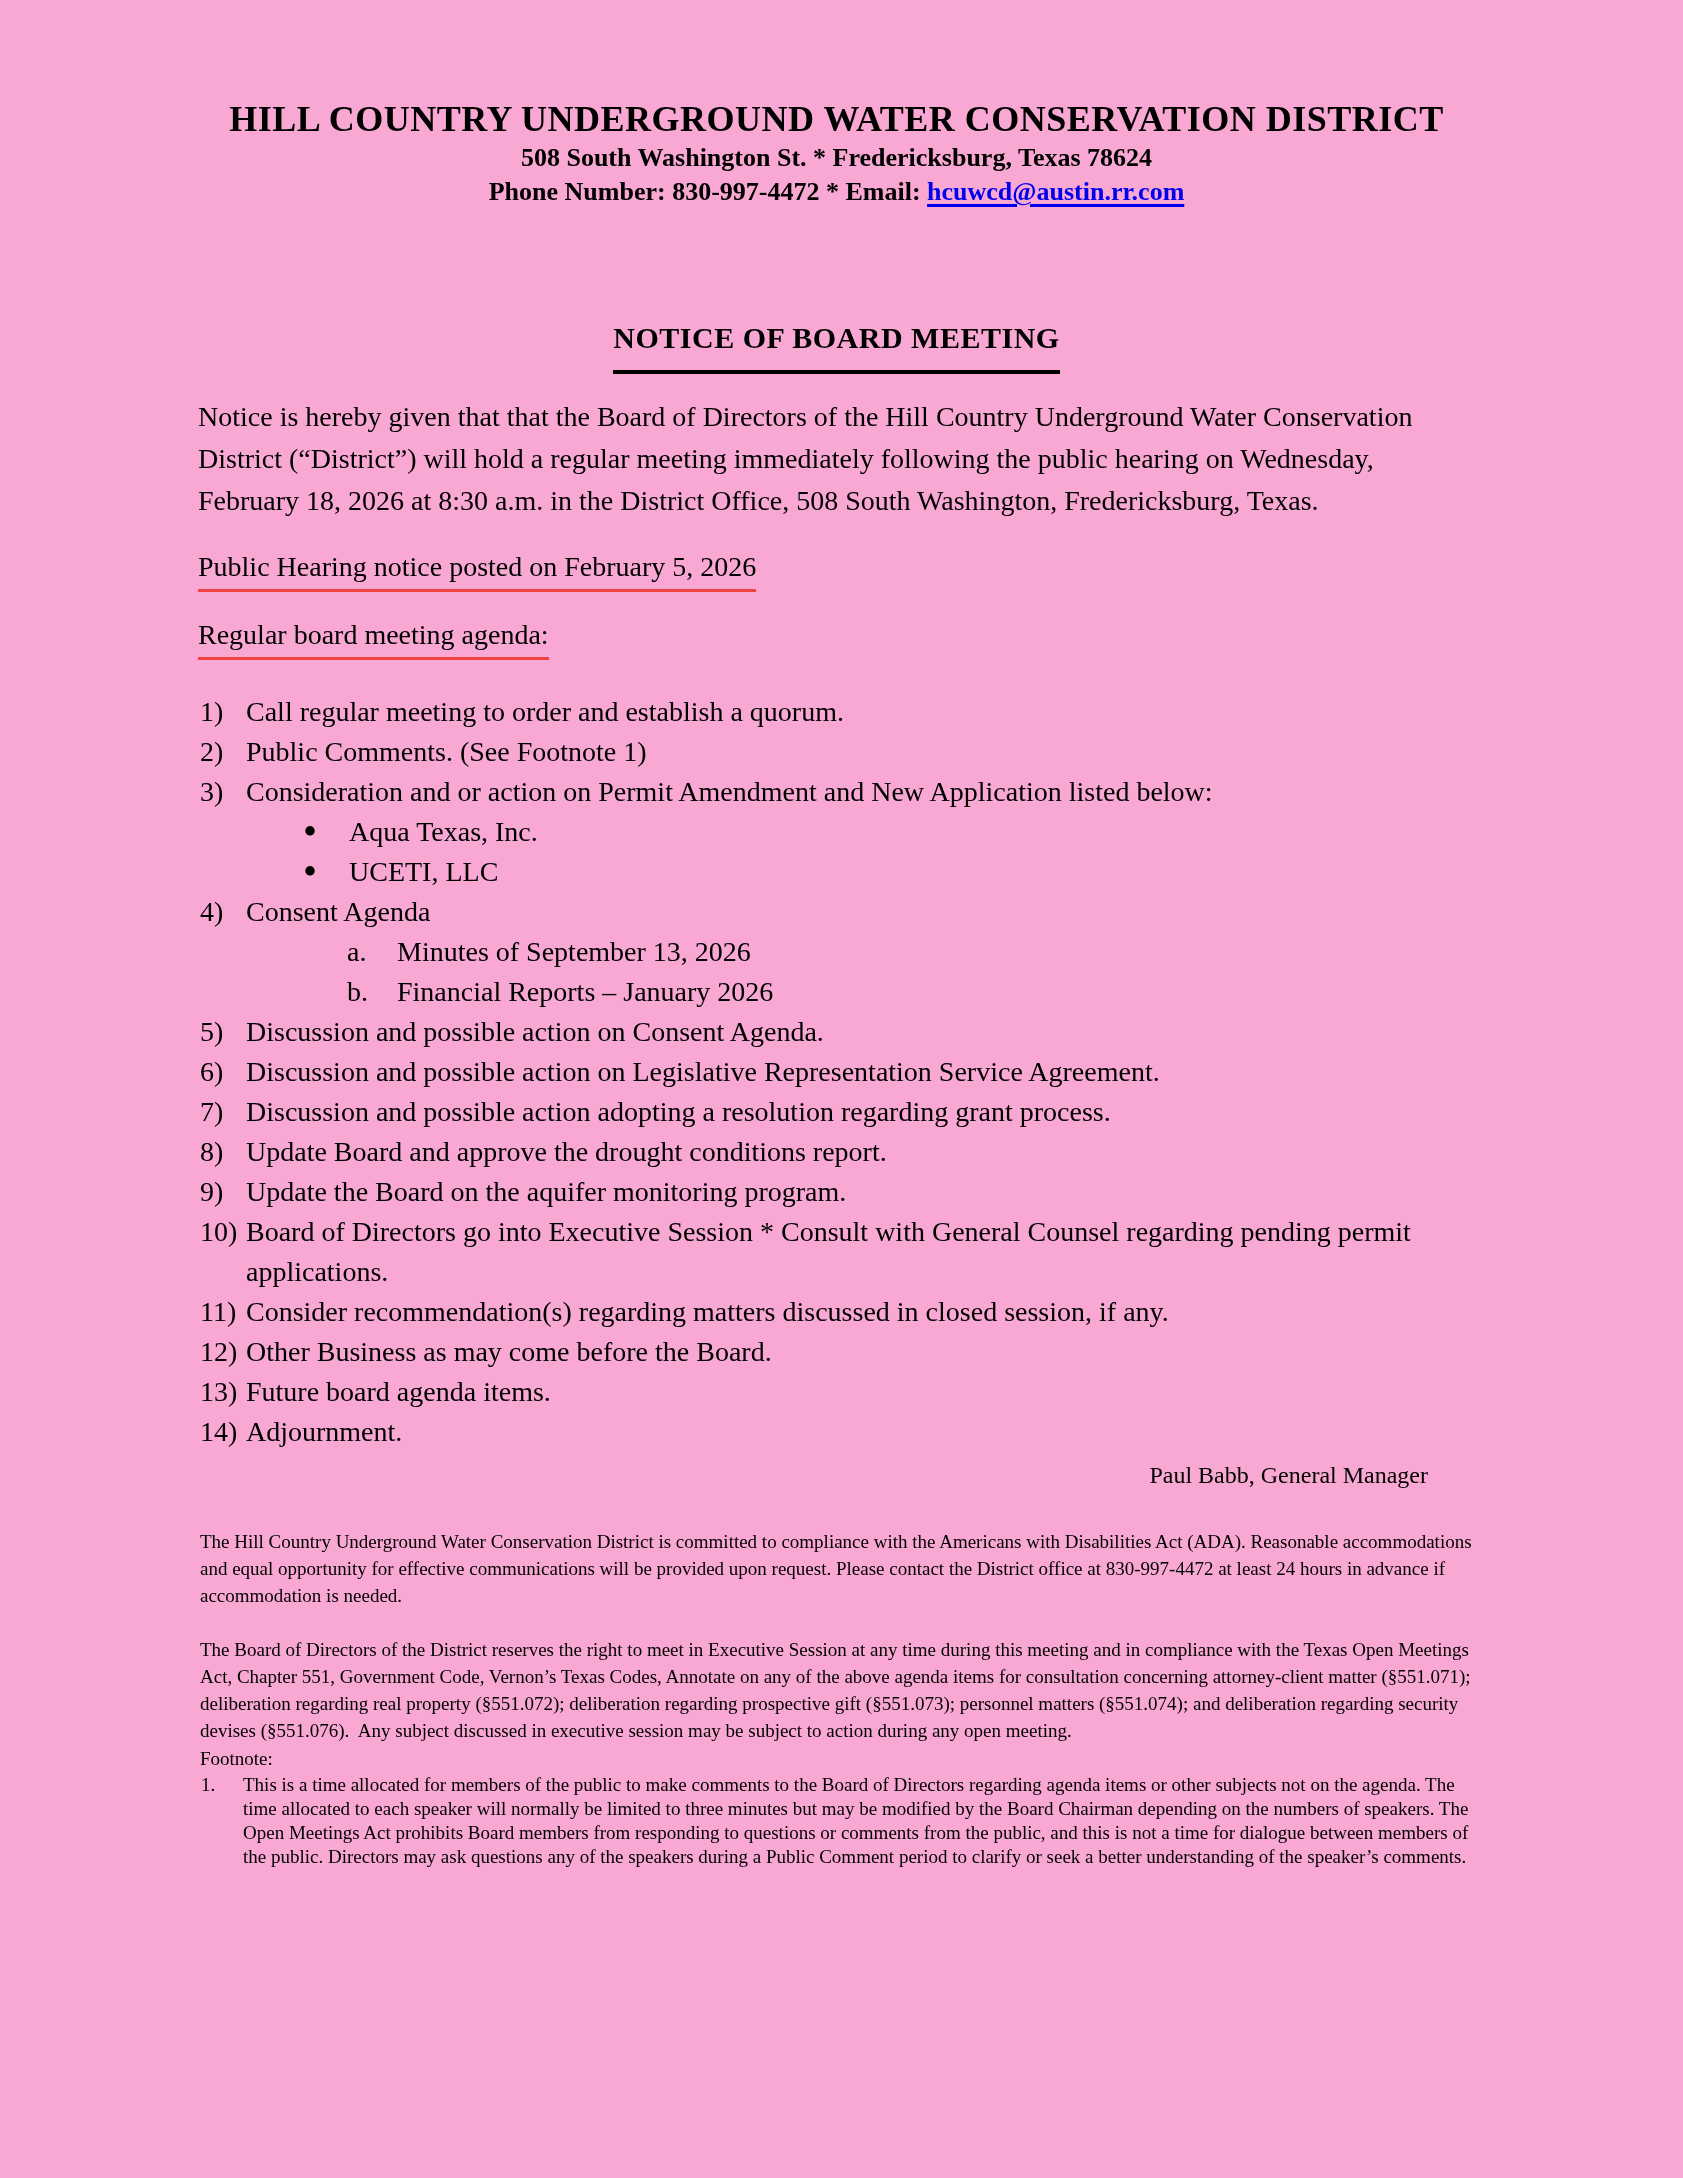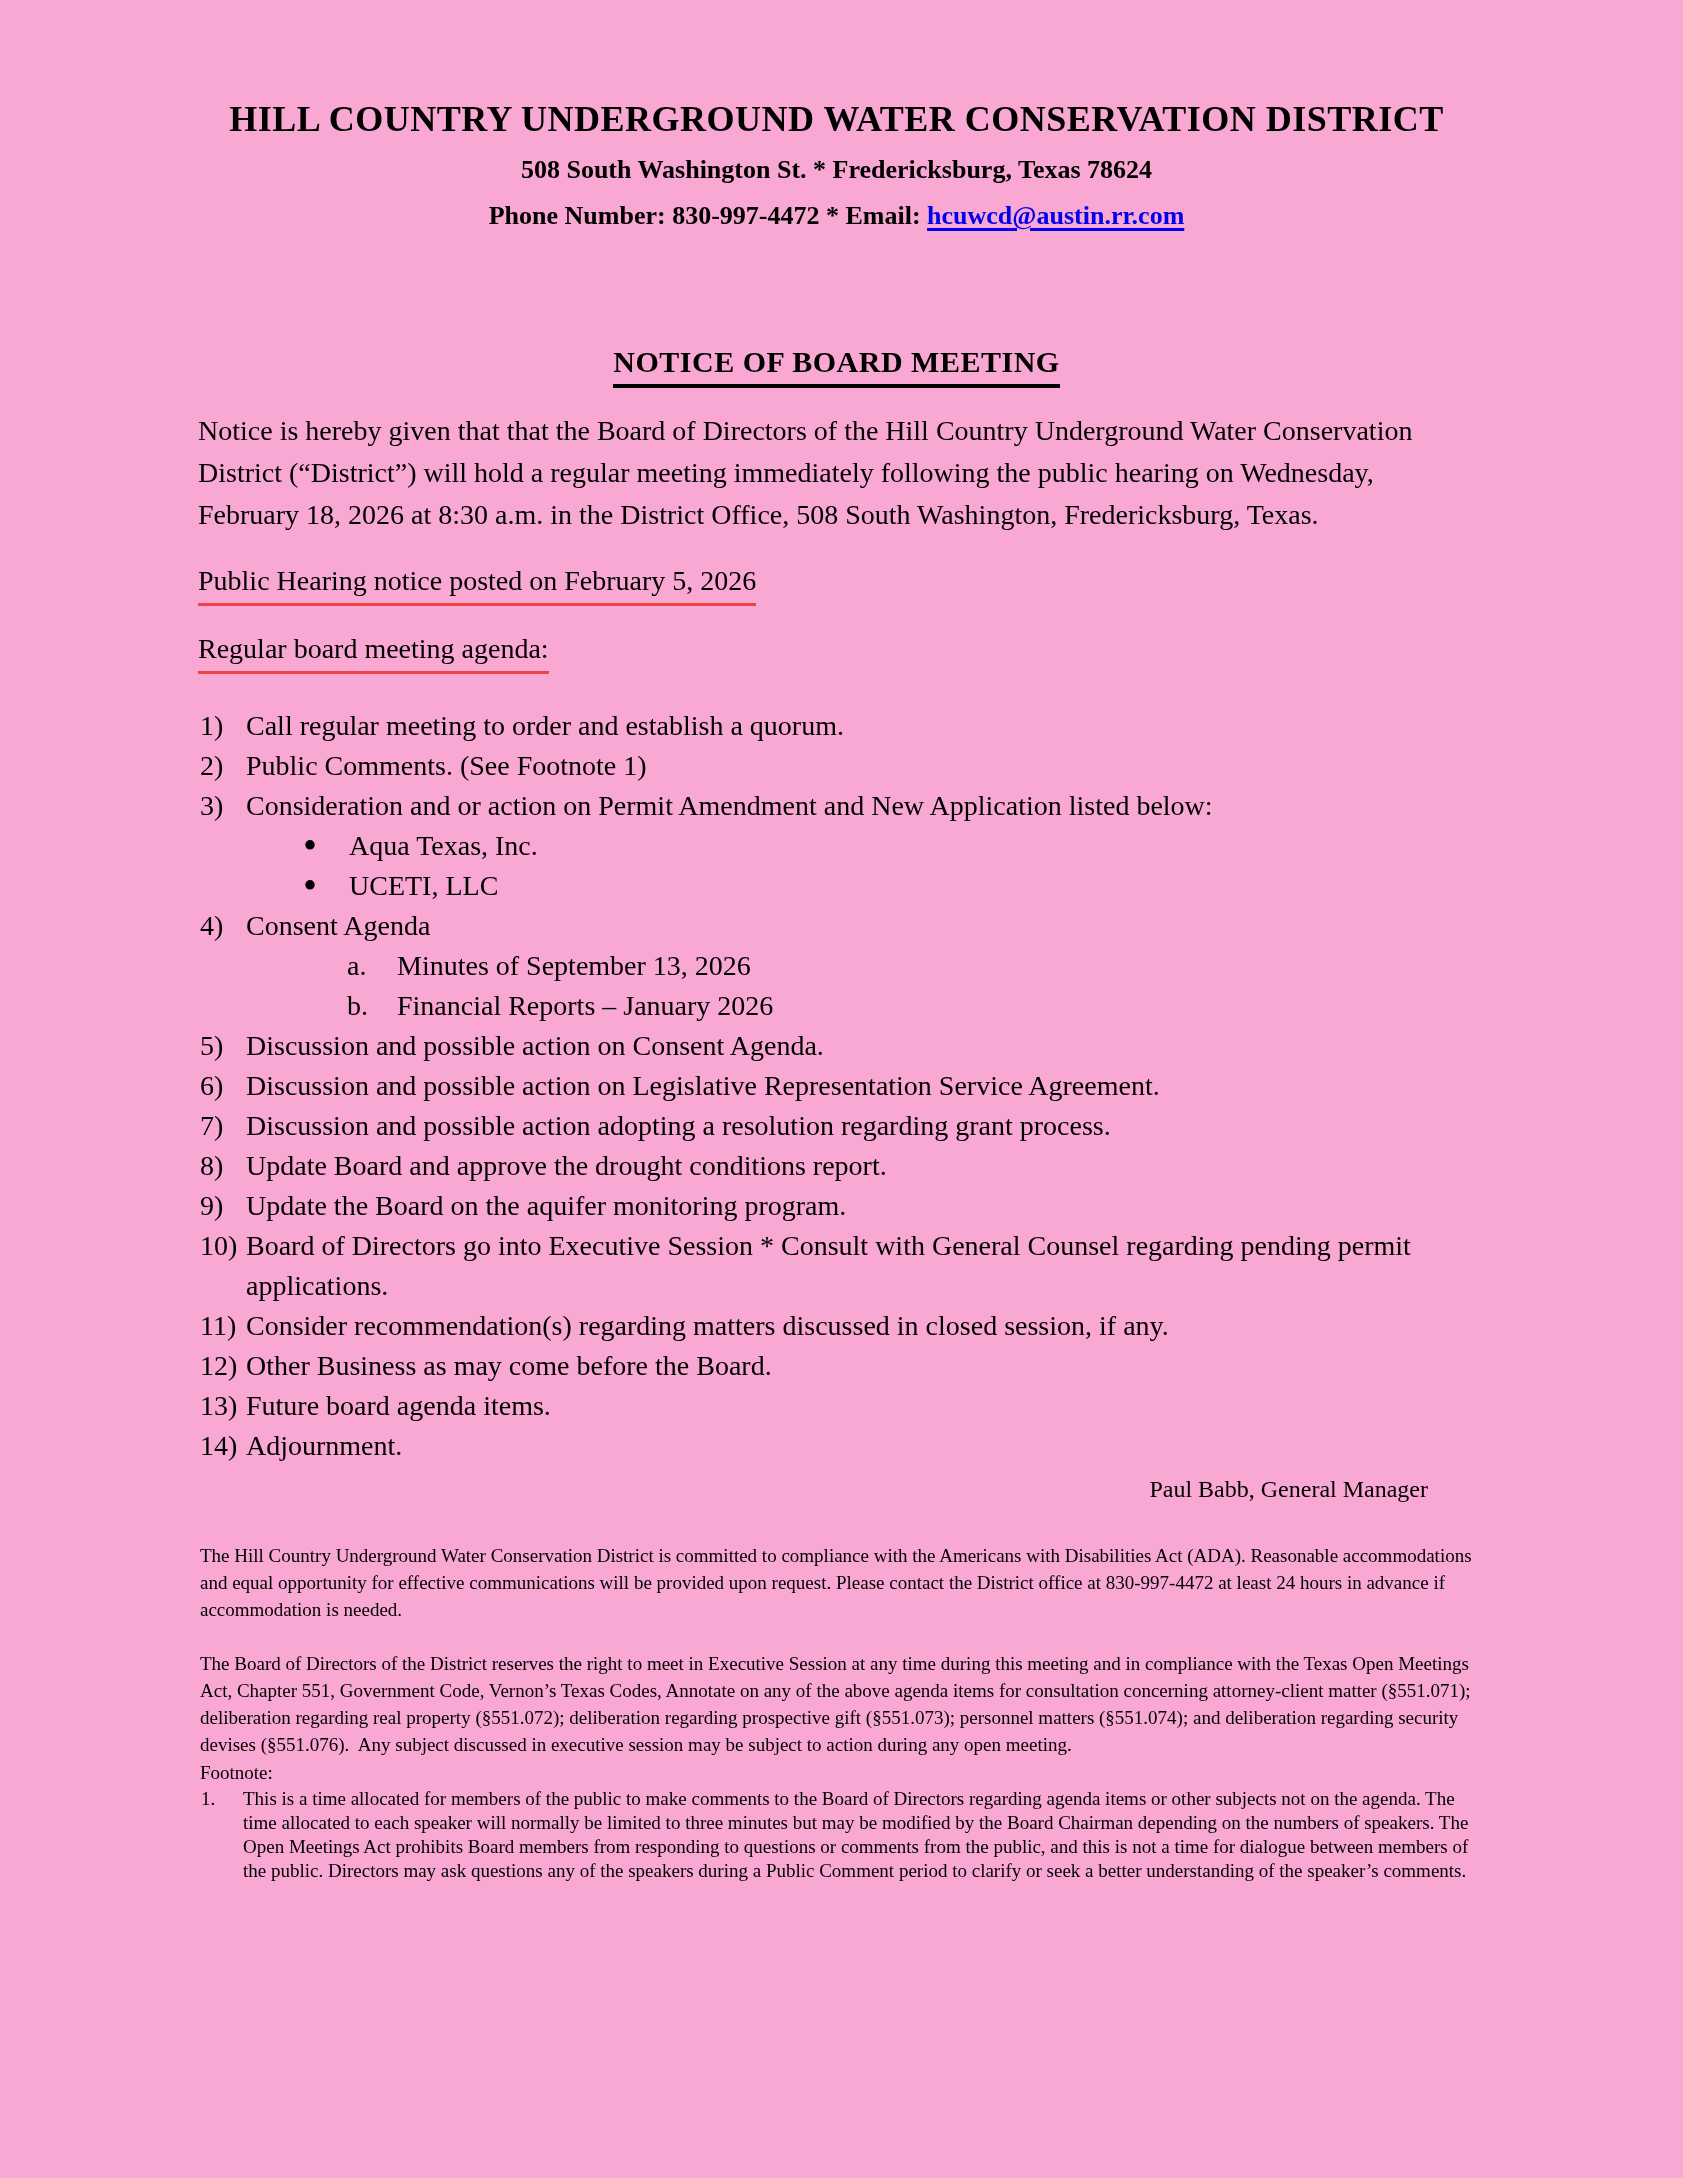--- a/index.html
+++ b/index.html
@@ -18,21 +18,21 @@
   .doc-header { text-align: center; }
   .district-name {
     margin: 97px 0 0 0;
     font-size: 36px;
     line-height: 44px;
     font-weight: bold;
     letter-spacing: 0.5px;
     white-space: nowrap;
   }
   .district-address {
-    margin: 12px;
+    margin: 0;
     font-size: 26px;
     line-height: 34px;
     font-weight: bold;
   }
   .district-phone {
     margin: 0;
     font-size: 26px;
     line-height: 34px;
     font-weight: bold;
   }
@@ -46,21 +46,21 @@
   }
   
   .notice-heading-wrap { text-align: center; margin-top: 111px; }
   .notice-heading {
     display: inline-block;
     font-size: 30px;
     line-height: 36px;
     font-weight: bold;
     letter-spacing: 0.5px;
     border-bottom: 4px solid #000;
-    padding-bottom: 4px;
+    padding-bottom: 14px;
   }
   
   .intro {
     margin: 22px 0 0 0;
     font-size: 28px;
     line-height: 42px;
   }
   .subhead-line { margin-top: 24px; font-size: 28px; line-height: 42px; }
   .subhead-line.agenda { margin-top: 22px; }
   .subhead-underline {

